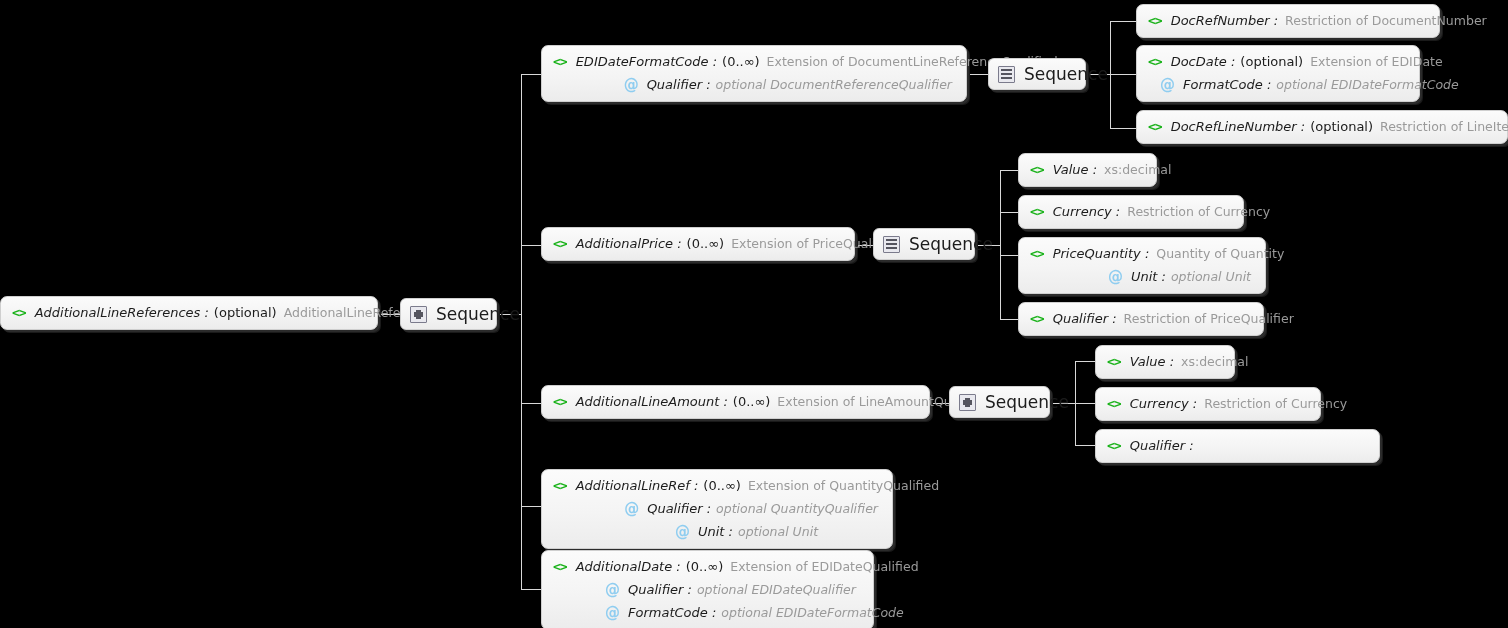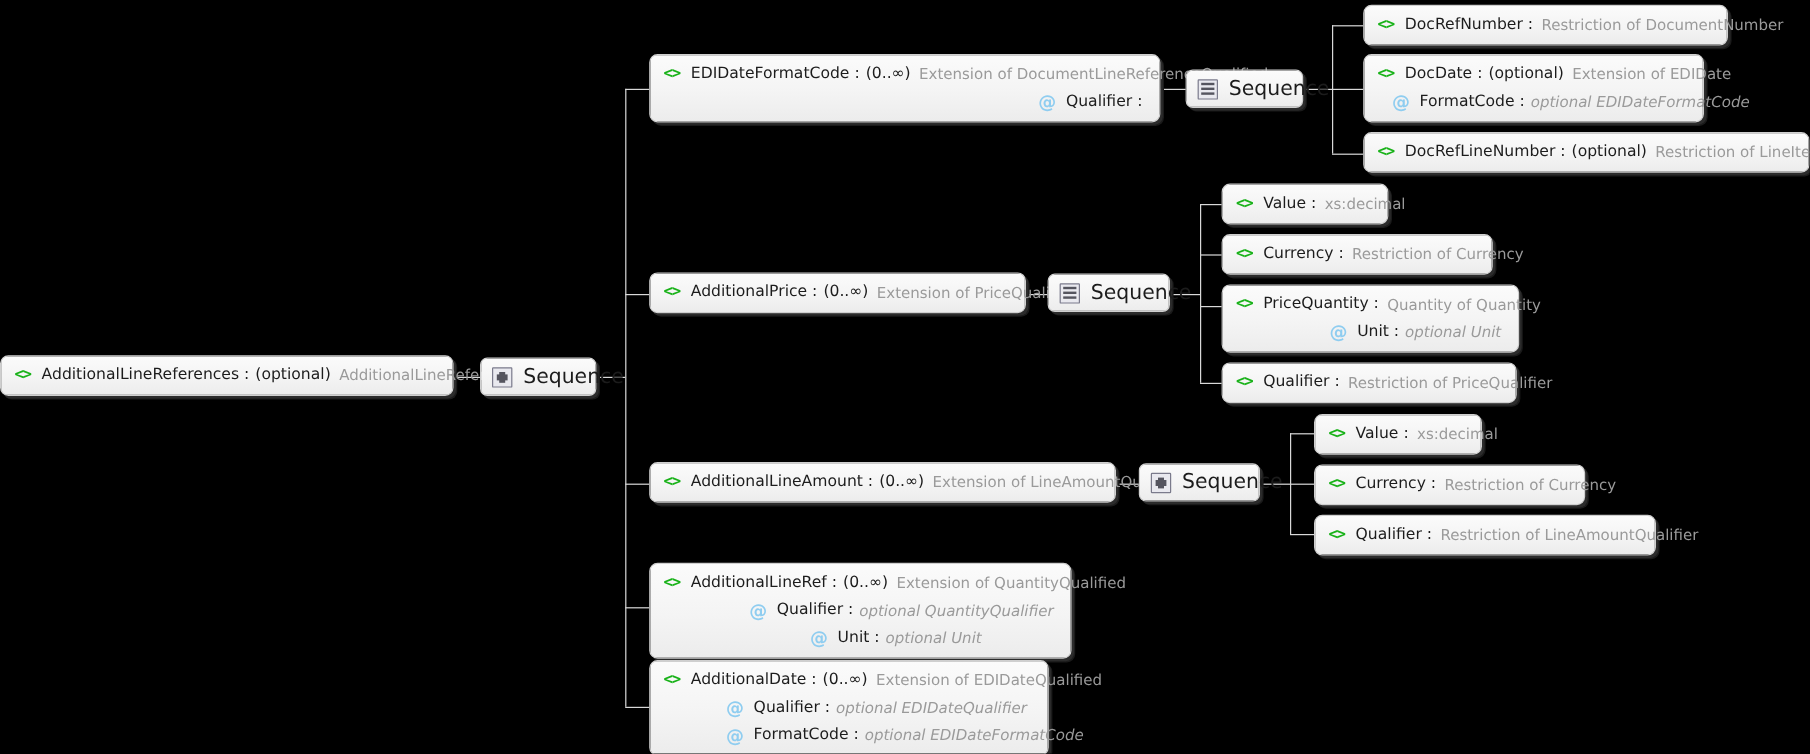--- a/index.html
+++ b/index.html
@@ -71,21 +71,21 @@
   }
   .ico-seq.block::before{
     content:"";position:absolute;left:3px;right:3px;top:5px;height:5px;
     background:#55555f;
   }
   .ico-seq.block::after{
     content:"";position:absolute;left:5px;right:5px;top:3px;bottom:3px;
     background:#55555f;
   }
 
-  .nm{color:#1c1c1c;font-size:13px;}
+  .nm{color:#1c1c1c;font-size:13px;font-style:italic;}
   .card{color:#1c1c1c;font-size:13px;margin-left:5px;}
   .ty{color:#9a9a9a;font-size:12.5px;margin-left:7px;}
   .ty2{color:#9a9a9a;font-size:12.5px;font-style:italic;margin-left:5px;}
   .seqlbl{color:#1c1c1c;font-size:17px;}
 </style>
 </head>
 <body>
 
 <div id="canvas">
 
@@ -145,20 +145,21 @@
   <div class="node" style="left:541px;top:45px;width:426px;">
     <div class="row">
       <span class="ico-el">&lt;&gt;</span>
       <span class="nm">EDIDateFormatCode :</span>
       <span class="card">(0..∞)</span>
       <span class="ty">Extension of DocumentLineReferenceQualified</span>
     </div>
     <div class="row ind">
       <span class="ico-at">@</span>
       <span class="nm">Qualifier :</span>
+      <span class="ty2">optional DocumentReferenceQualifier</span>
     </div>
   </div>
 
   <div class="node seq" style="left:988px;top:58px;width:98px;">
     <div class="row">
       <span class="ico-seq lines"></span>
       <span class="seqlbl">Sequence</span>
     </div>
   </div>
 
@@ -275,21 +276,20 @@
       <span class="ico-el">&lt;&gt;</span>
       <span class="nm">Currency :</span>
       <span class="ty">Restriction of Currency</span>
     </div>
   </div>
 
   <div class="node" style="left:1095px;top:429px;width:285px;">
     <div class="row">
       <span class="ico-el">&lt;&gt;</span>
       <span class="nm">Qualifier :</span>
-      <span class="ty">Restriction of LineAmountQualifier</span>
     </div>
   </div>
 
   <div class="node" style="left:541px;top:469px;width:352px;">
     <div class="row">
       <span class="ico-el">&lt;&gt;</span>
       <span class="nm">AdditionalLineRef :</span>
       <span class="card">(0..∞)</span>
       <span class="ty">Extension of QuantityQualified</span>
     </div>

